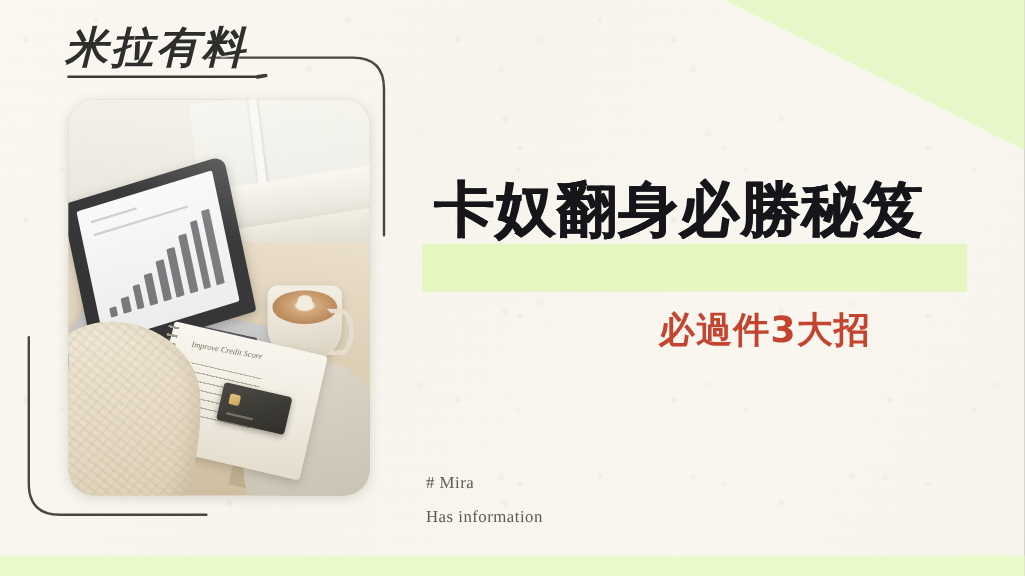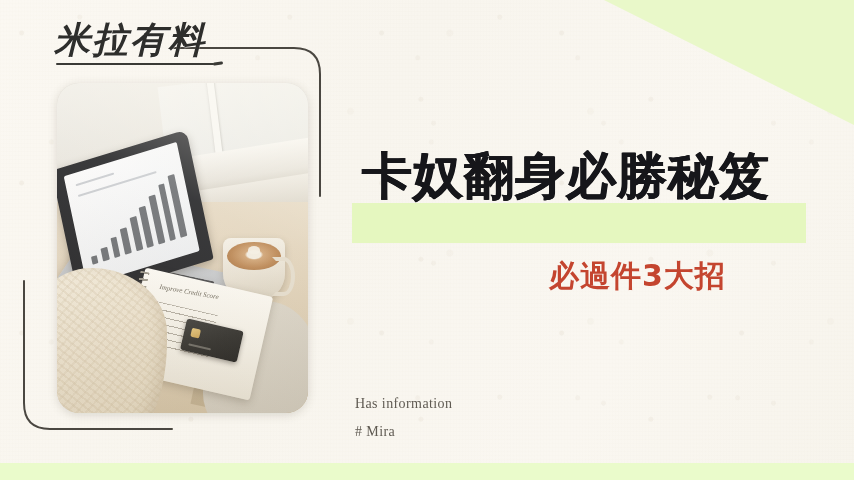--- a/index.html
+++ b/index.html
@@ -492,17 +492,17 @@
       </div>
 
       <div class="ph-sunlight"></div>
     </div>
   </div>
 
   <div class="main-title">卡奴翻身必勝秘笈</div>
   <div class="subtitle">必過件3大招</div>
 
   <div class="meta">
+    <div># Mira</div>
     <div>Has information</div>
-    <div># Mira</div>
   </div>
 
 </div>
 
 </body></html>

